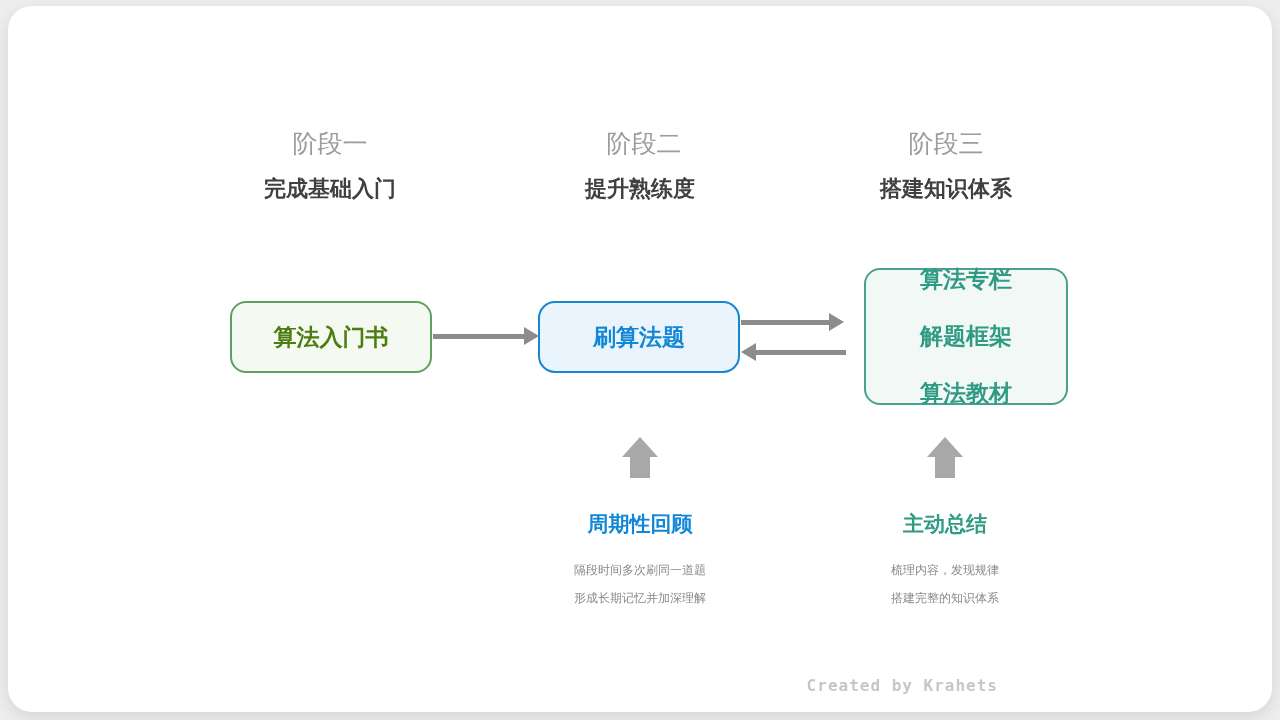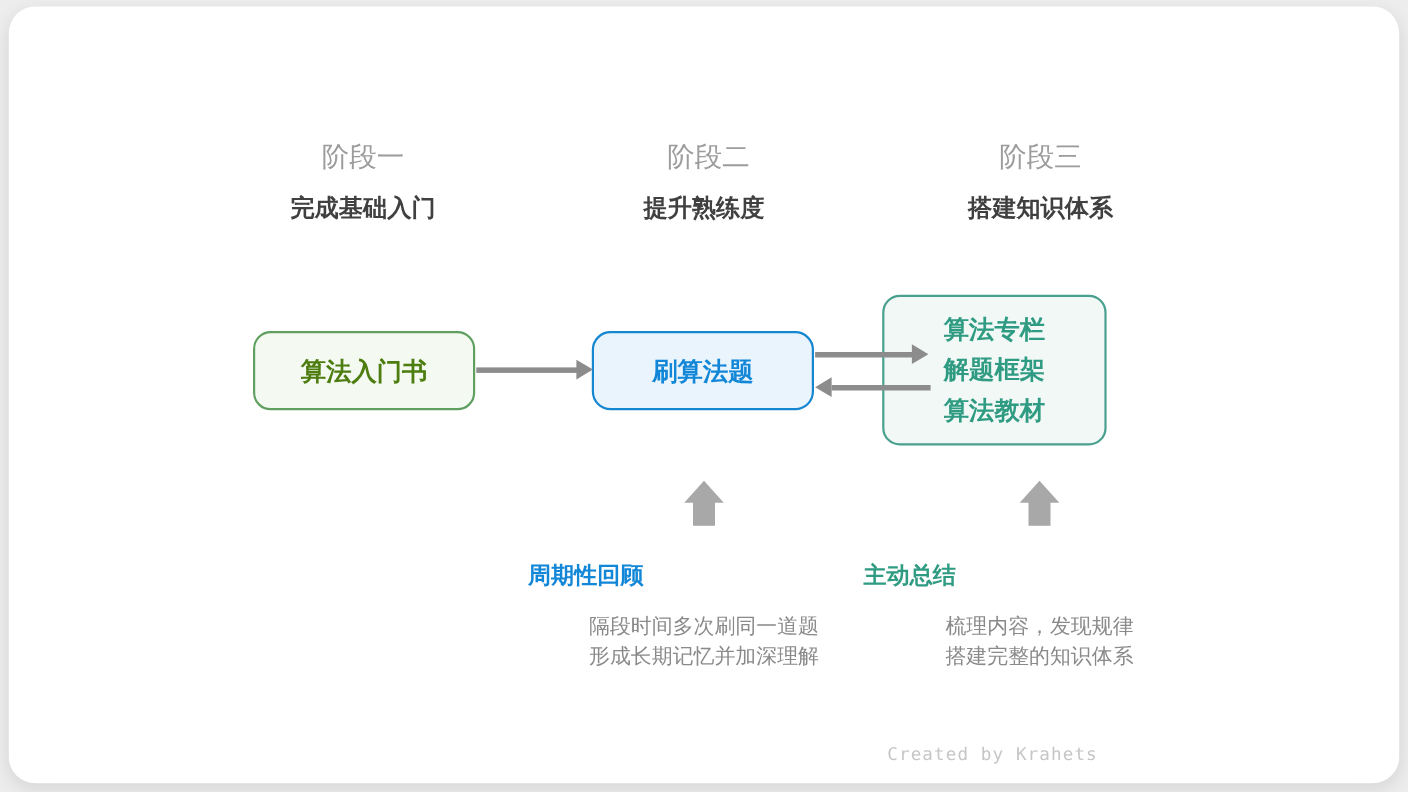--- a/index.html
+++ b/index.html
@@ -40,24 +40,24 @@
     border-top:9px solid transparent;border-bottom:9px solid transparent;
     border-right:15px solid #8c8c8c;
   }
   
   .up-head{
     width:0;height:0;
     border-left:18px solid transparent;border-right:18px solid transparent;
     border-bottom:20px solid #a8a8a8;
   }
   .up-stem{width:20px;height:22px;background:#a8a8a8;}
-  .anno-title{font-size:21px;font-weight:bold;line-height:28px;width:320px;}
+  .anno-title{font-size:21px;font-weight:bold;line-height:28px;text-align:center;width:320px;}
   .anno-title.blue{color:#1287d8;}
   .anno-title.teal{color:#2f9b82;}
-  .anno-body{font-size:19px;color:#8a8a8a;line-height:28px;text-align:center;width:340px;}
+  .anno-body{font-size:12px;color:#8a8a8a;line-height:28px;text-align:center;width:340px;}
   .credit{
     font-family:"DejaVu Sans Mono","Liberation Mono",monospace;
     font-size:16px;color:#c6c6c6;letter-spacing:1px;
   }
 </style>
 </head>
 <body>
 
 <div class="canvas">
   <div class="card"></div>
@@ -72,21 +72,21 @@
   <div class="abs col stage-subtitle" style="left:786px;top:174px;">搭建知识体系</div>
 
   <div class="abs node node-green" style="left:230px;top:301px;width:202px;height:72px;">
     <span>算法入门书</span>
   </div>
 
   <div class="abs node node-blue" style="left:538px;top:301px;width:202px;height:72px;">
     <span>刷算法题</span>
   </div>
 
-  <div class="abs node node-teal" style="left:802px;top:268px;width:204px;height:137px;">
+  <div class="abs node node-teal" style="left:864px;top:268px;width:204px;height:137px;gap:20px;">
     <span>算法专栏</span>
     <span>解题框架</span>
     <span>算法教材</span>
   </div>
 
   <div class="abs h-line" style="left:433px;top:334px;width:92px;"></div>
   <div class="abs head-right" style="left:524px;top:327px;"></div>
 
   <div class="abs h-line" style="left:741px;top:320px;width:89px;"></div>
   <div class="abs head-right" style="left:829px;top:313px;"></div>
@@ -105,14 +105,14 @@
     <div>隔段时间多次刷同一道题</div>
     <div>形成长期记忆并加深理解</div>
   </div>
 
   <div class="abs anno-title teal" style="left:785px;top:510px;">主动总结</div>
   <div class="abs anno-body" style="left:775px;top:556px;">
     <div>梳理内容，发现规律</div>
     <div>搭建完整的知识体系</div>
   </div>
 
-  <div class="abs credit" style="right:42px;top:676px;">Created by Krahets</div>
+  <div class="abs credit" style="right:42px;top:676px;font-weight:bold;">Created by Krahets</div>
 </div>
 
 </body></html>

